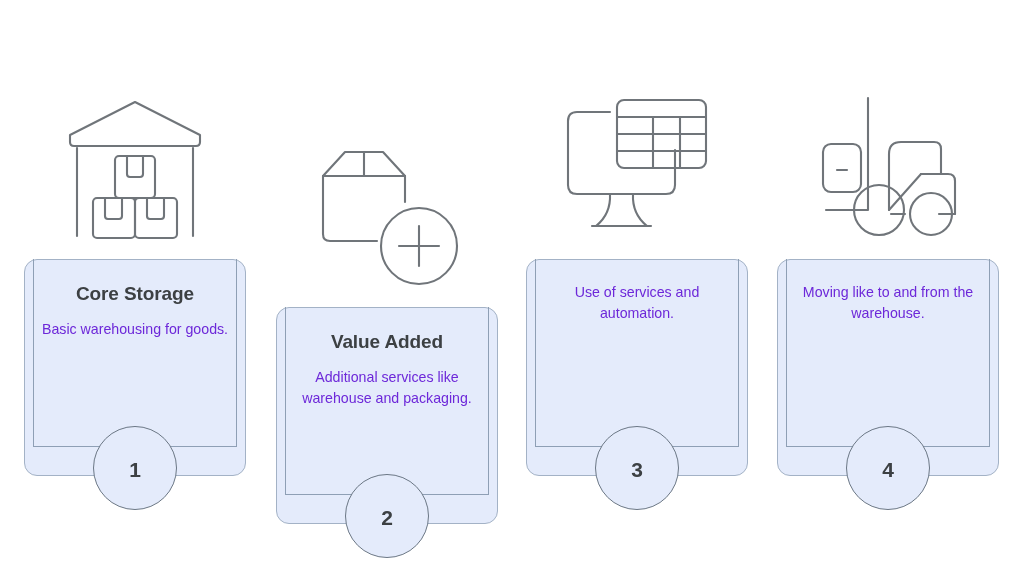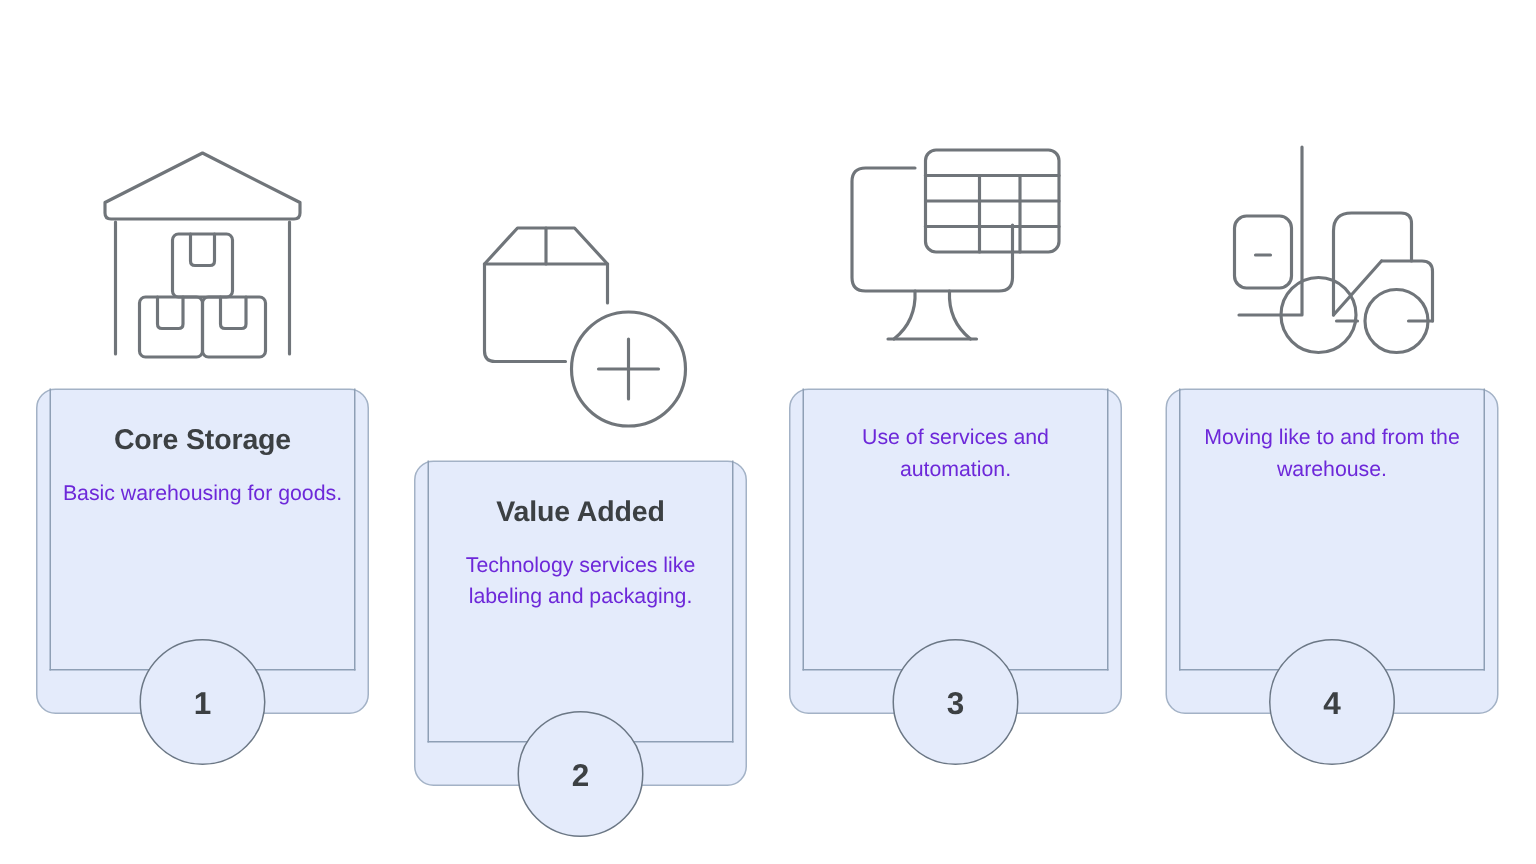--- a/index.html
+++ b/index.html
@@ -191,21 +191,21 @@
           <path d="M108 86 L108 126"></path>
           <path d="M88 106 L128 106"></path>
         </g>
       </svg>
     </div>
 
     <div class="card">
       <div class="card-bracket"></div>
       <div class="card-text">
         <p class="card-title">Value Added</p>
-        <p class="card-desc">Technology services like labeling and packaging.</p>
+        <p class="card-desc">Additional services like warehouse and packaging.</p>
       </div>
 
     </div>
 
     <div class="badge">
       <span class="badge-num">2</span>
     </div>
   </div>
 
   <div class="column col-3">

